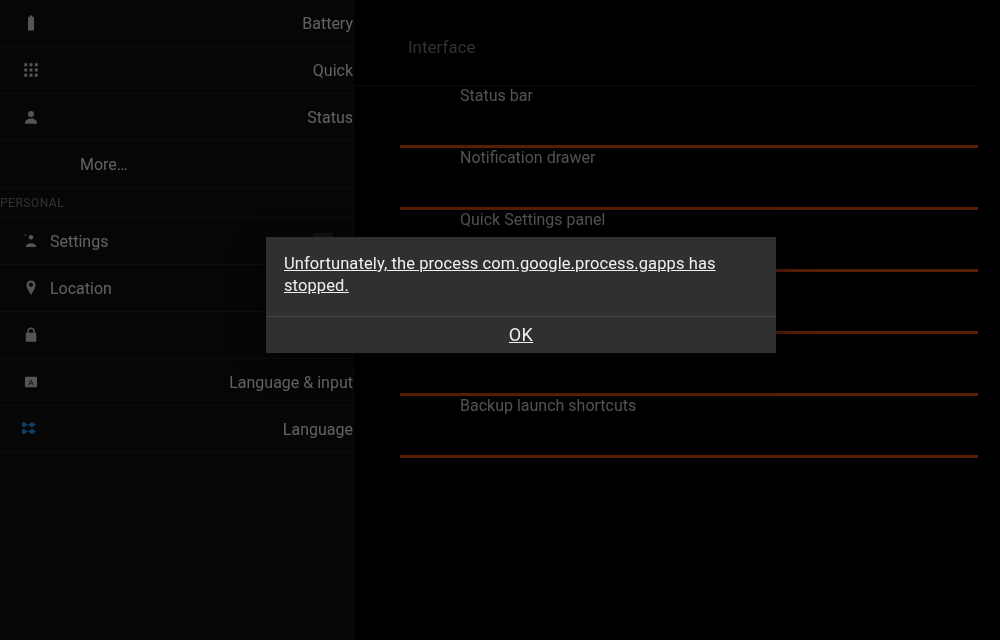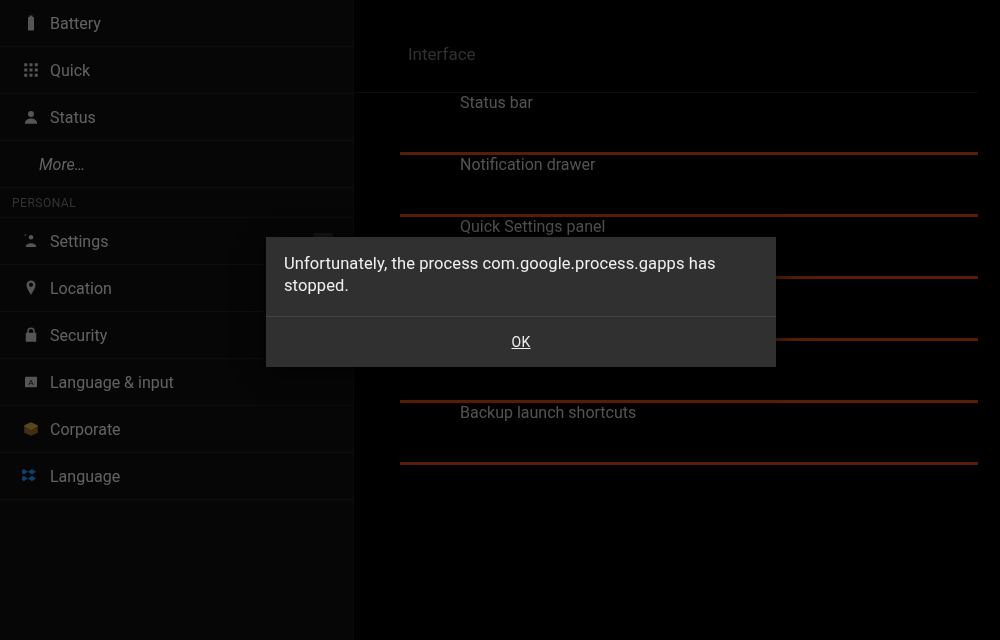--- a/index.html
+++ b/index.html
@@ -2,39 +2,39 @@
 <html><head>
 <meta charset="utf-8">
 <style>
   * { box-sizing: border-box; margin: 0; padding: 0; }
   html, body { width: 1000px; height: 640px; overflow: hidden; background: #000; font-family: Roboto, "Helvetica Neue", Arial, sans-serif; color: #e0e0e0; }
   .root { position: relative; width: 1000px; height: 640px; background: #000; }
   .dim { position: absolute; inset: 0; background: rgba(0,0,0,0.55); pointer-events: none; }
 
   
   .sidebar { position: absolute; left: 0; top: 0; width: 354px; height: 640px; background: #0e0e0e; border-right: 1px solid #1a1a1a; }
-  .sb-item { display: flex; align-items: center; height: 47px; padding-left: 22px; border-bottom: 1px solid #1f1f1f; cursor: pointer; }
-  .sb-item.indent { padding-left: 39px; font-style: italic; }
-  .sb-cat { height: 30px; display: flex; align-items: center; padding-left: 12px; font-size: 12px; letter-spacing: 0.5px; color: #6f6f6f; border-bottom: 1px solid #1f1f1f; }
+  .sb-item { display: flex; align-items: center; height: 47px; padding-left: 22px; border-bottom: 1px solid #1f1f1f; cursor: pointer; justify-content: space-between; }
+  .sb-item.indent { padding-left: 80px; }
+  .sb-cat { height: 30px; display: flex; align-items: center; padding-left: 0; font-size: 12px; letter-spacing: 0.5px; color: #6f6f6f; border-bottom: 1px solid #1f1f1f; }
   .sb-icon { width: 28px; height: 24px; display:flex; align-items:center; justify-content:flex-start; color:#bdbdbd; flex: 0 0 28px; }
   .sb-icon svg { width: 18px; height: 18px; display:block; }
   .sb-label { font-size: 16px; color: #d8d8d8; font-weight: 400; }
   .sb-slot { margin-left: auto; margin-right: 20px; width: 20px; height: 16px; background: #2a2a2a; border-radius:1px; }
 
   
-  .content { position: absolute; left: 354px; top: 15px; right: 0; height: 536px; background: #000; }
+  .content { position: absolute; left: 354px; top: 8px; right: 0; height: 536px; background: #000; }
   .ct-header { height: 78px; display: flex; align-items: center; padding-left: 54px; font-size: 17px; color: #6a6a6a; border-bottom: 1px solid #1c1c1c; margin: 0 22px 0 0; }
   .ct-list { margin-left: 46px; margin-right: 22px; }
   .ct-item { height: 62px; display:flex; padding-left: 60px; font-size: 16px; color: #b7b7b7; border-bottom: 3px solid #c2410c; cursor:pointer; }
 
   
   .dialog { position: absolute; left: 266px; top: 237px; width: 510px; background: #303030; box-shadow: 0 6px 24px rgba(0,0,0,0.6); }
-  .dlg-msg { padding: 16px 18px 18px 18px; font-size: 16.5px; line-height: 1.35; color: #f0f0f0; letter-spacing: 0.1px; }
+  .dlg-msg { padding: 16px 18px 18px 18px; font-size: 16.5px; line-height: 1.35; color: #f0f0f0; letter-spacing: 0.1px; text-decoration: underline; }
   .dlg-sep { height: 1px; background: #444; }
-  .dlg-btn { height: 50px; display:flex; align-items:center; justify-content:center; font-size: 14px; color: #eee; letter-spacing: 0.3px; cursor: pointer; text-decoration: underline; }
+  .dlg-btn { height: 36px; display:flex; align-items:center; justify-content:center; font-size: 18px; color: #eee; letter-spacing: 0.3px; cursor: pointer; text-decoration: underline; }
 </style>
 </head>
 <body>
 
 <div class="root">
 
   <div class="sidebar">
 
     <div class="sb-item">
       <span class="sb-icon">
@@ -116,29 +116,20 @@
         <svg viewBox="0 0 24 24" fill="currentColor">
             <rect x="4" y="5" width="16" height="14" rx="1"></rect>
             <text x="12" y="16" text-anchor="middle" font-size="10" fill="#0e0e0e" font-family="Arial">A</text>
           </svg>
       </span>
       <span class="sb-label">Language &amp; input</span>
     </div>
 
 
 
-    <div class="sb-item">
-      <span class="sb-icon">
-        <svg viewBox="0 0 24 24">
-            <path fill="#c89b3c" d="M3 7l9-4 9 4v2l-9 5-9-5z"></path>
-            <path fill="#8a6b25" d="M3 9l9 5 9-5v8l-9 4-9-4z"></path>
-          </svg>
-      </span>
-      <span class="sb-label">Corporate</span>
-    </div>
 
     <div class="sb-item">
       <span class="sb-icon">
         <svg viewBox="0 0 24 24" fill="#1f8ce6">
             <path d="M6 3l6 4-6 4-6-4 6-4zm12 0l6 4-6 4-6-4 6-4zM6 13l6 4-6 4-6-4 6-4zm12 0l6 4-6 4-6-4 6-4z" transform="translate(-3 0) scale(0.9)"></path>
           </svg>
       </span>
       <span class="sb-label">Language</span>
     </div>
 

